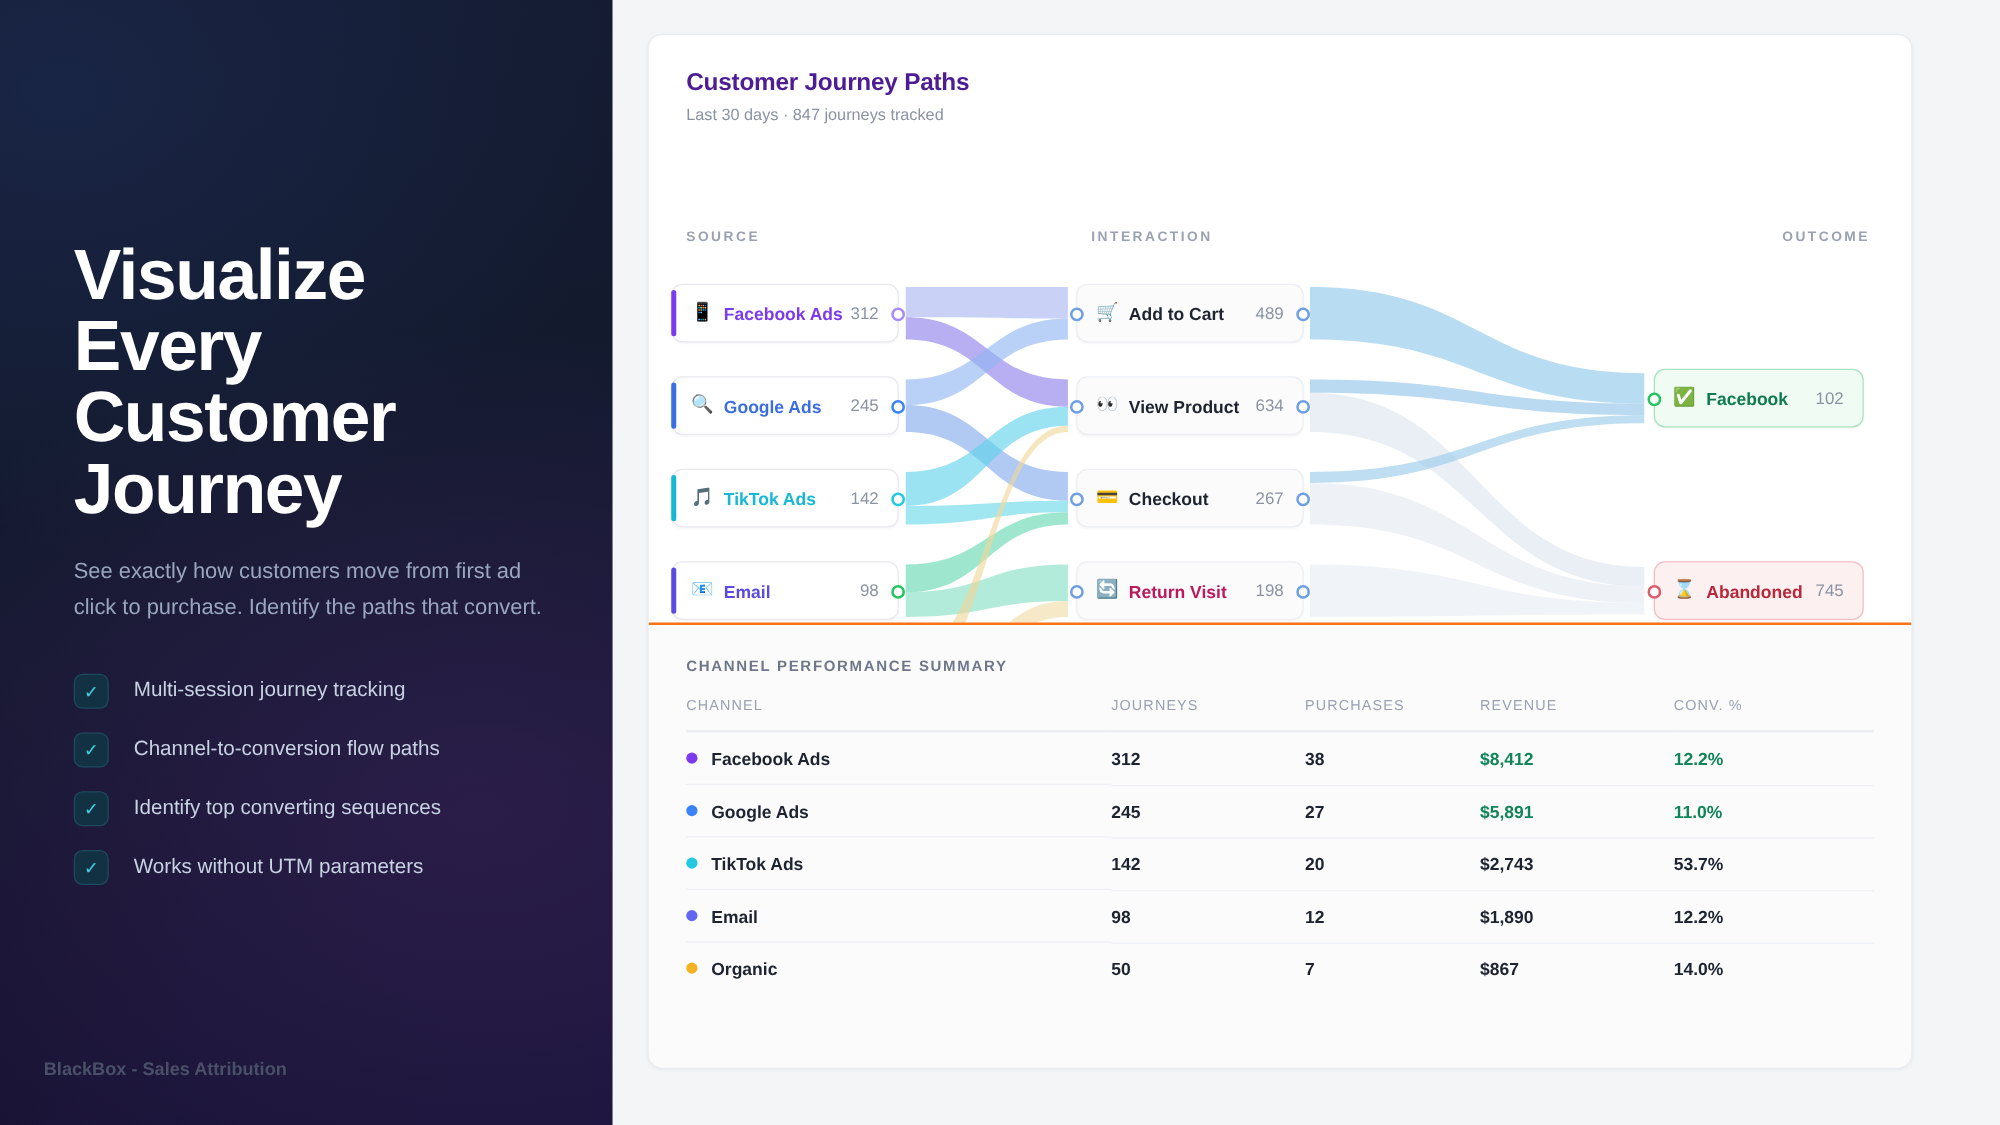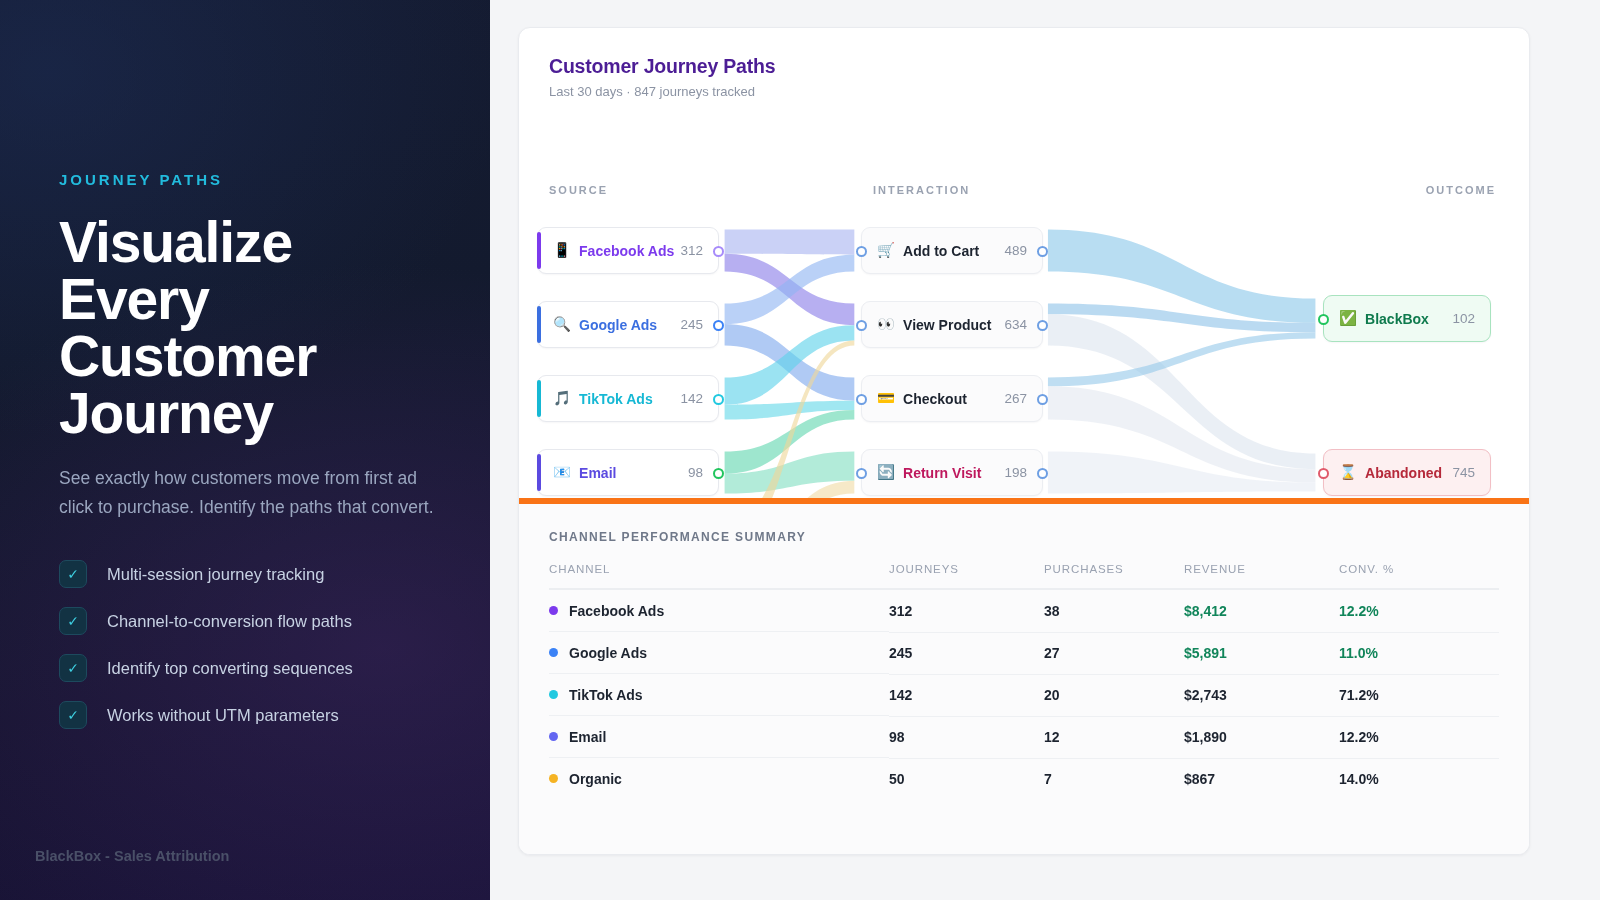--- a/index.html
+++ b/index.html
@@ -100,21 +100,21 @@
   .port.left  { left: -6px; }
 
   .node.outcome-buy { background: #effbf3; border-color: #a8e3bf; }
   .node.outcome-abn { background: #fdf0f1; border-color: #f2bfc5; }
 
   svg.ribbons { position: absolute; left: 0; top: 0; width: 100%; height: 410px; }
 
   
   .table-sec {
     position: absolute; left: 0; right: 0; top: 470px; bottom: 0;
-    background: #fbfbfc; border-top: 6px solid #f97316;
+    background: #fbfbfc; border-top: 2px solid #f97316;
     padding: 26px 30px 0 30px;
   }
   .tbl-title {
     font-size: 12px; font-weight: bold; letter-spacing: 1.35px;
     color: #6f7889; margin-bottom: 19px;
   }
   table { width: 100%; border-collapse: collapse; }
   thead th {
     text-align: left; font-size: 11.5px; letter-spacing: 0.9px;
     color: #9aa2b1; font-weight: normal; padding: 0 0 13px 0;
@@ -133,21 +133,20 @@
   .col-re { width: 155px; }
   .pos { color: #11855a; }
 </style>
 </head>
 <body>
 
 <div id="app">
 
   <aside class="sidebar">
     <div class="sb-inner">
-      <div class="eyebrow">JOURNEY PATHS</div>
       <h1 class="headline">Visualize Every Customer Journey</h1>
       <p class="subcopy">See exactly how customers move from first ad click to purchase. Identify the paths that convert.</p>
       <div class="features">
         <div class="feature">
           <span class="fcheck">✓</span>
           <span class="ftext">Multi-session journey tracking</span>
         </div>
         <div class="feature">
           <span class="fcheck">✓</span>
           <span class="ftext">Channel-to-conversion flow paths</span>
@@ -254,21 +253,21 @@
             </div>
             <div class="node mid" style="left: 342px; top: 340px; width: 182px;">
               <span class="nicon">🔄</span>
               <span class="nlabel" style="color:#be185d">Return Visit</span>
               <span class="nval">198</span>
               <span class="port left" style="border-color:#6e9fe3"></span>
               <span class="port right" style="border-color:#6e9fe3"></span>
             </div>
             <div class="node outcome-buy" style="left: 804px; top: 186px; width: 168px;">
               <span class="nicon">✅</span>
-              <span class="nlabel" style="color:#0f7a4d">BlackBox</span>
+              <span class="nlabel" style="color:#0f7a4d">Facebook</span>
               <span class="nval">102</span>
               <span class="port left" style="border-color:#22c55e"></span>
             </div>
             <div class="node outcome-abn" style="left: 804px; top: 340px; width: 168px;">
               <span class="nicon">⌛</span>
               <span class="nlabel" style="color:#b5293a">Abandoned</span>
               <span class="nval">745</span>
               <span class="port left" style="border-color:#e05a6b"></span>
             </div>
           </div>
@@ -308,21 +307,21 @@
                 <td class="pos">11.0%</td>
               </tr>
               <tr>
                 <td class="ch">
                   <span class="dot" style="background:#22c9e0"></span>
                   <span>TikTok Ads</span>
                 </td>
                 <td>142</td>
                 <td>20</td>
                 <td class="">$2,743</td>
-                <td class="">71.2%</td>
+                <td class="">53.7%</td>
               </tr>
               <tr>
                 <td class="ch">
                   <span class="dot" style="background:#6366f1"></span>
                   <span>Email</span>
                 </td>
                 <td>98</td>
                 <td>12</td>
                 <td class="">$1,890</td>
                 <td class="">12.2%</td>

